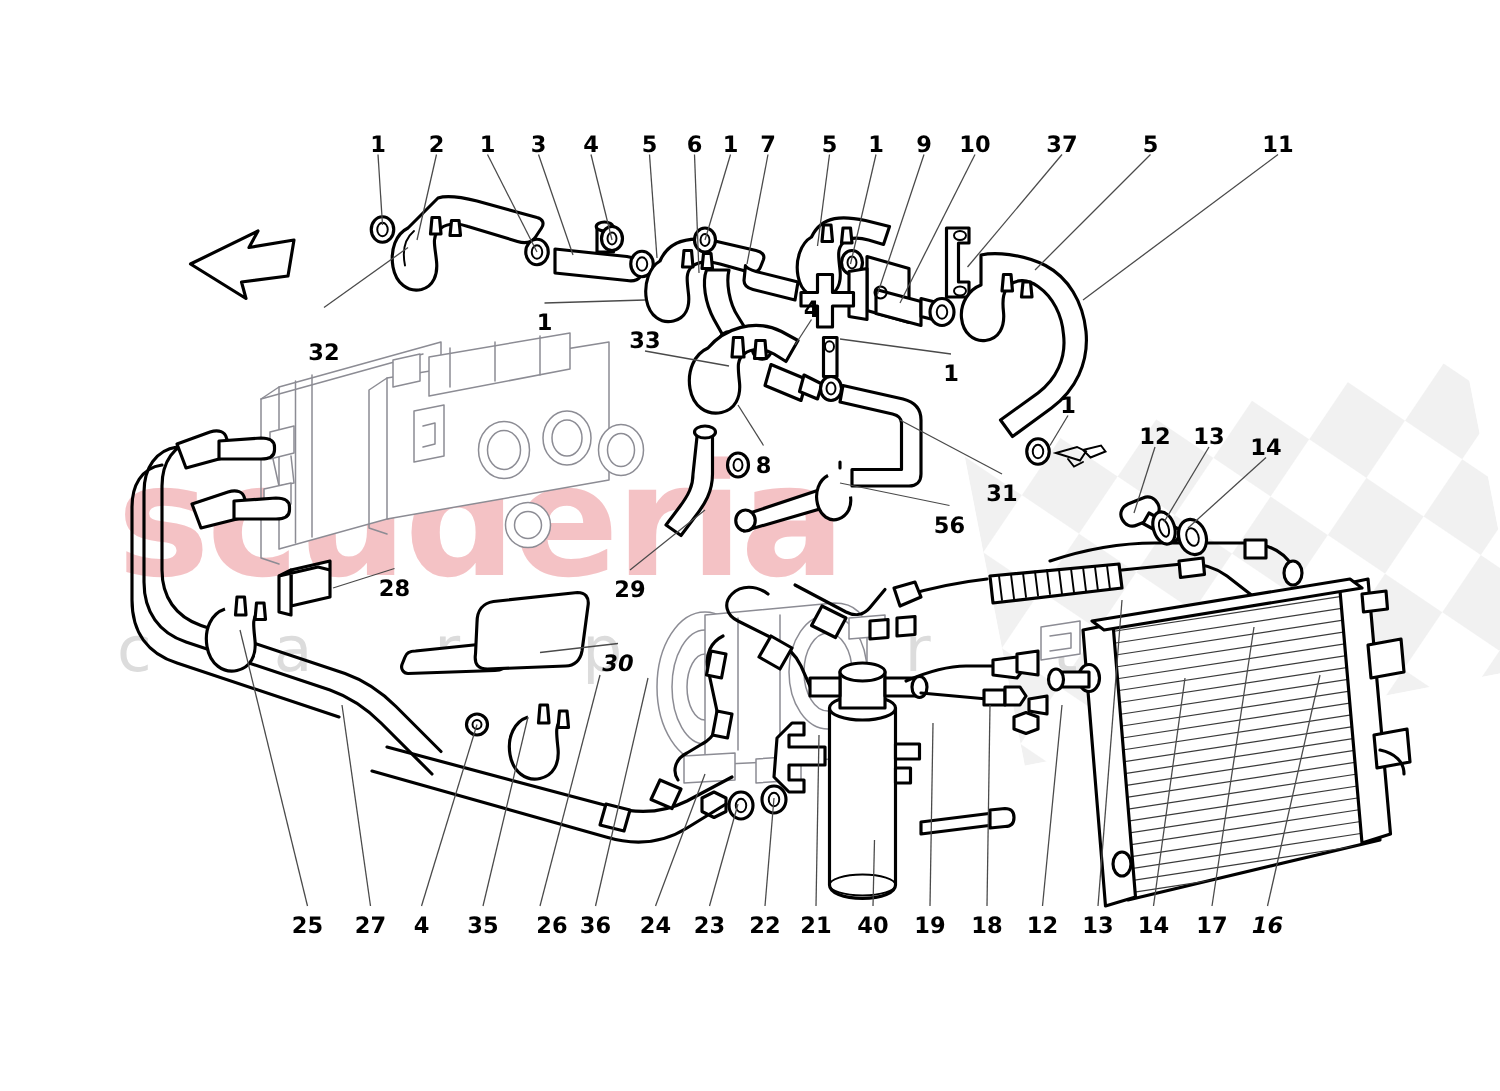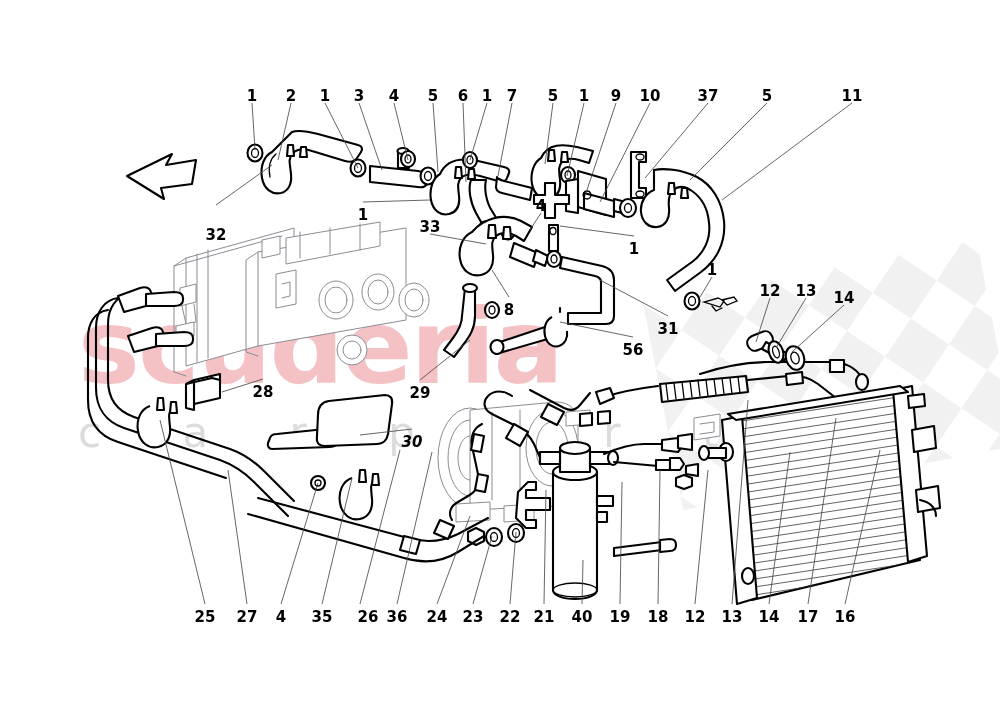--- a/index.html
+++ b/index.html
@@ -532,16 +532,16 @@
       <div class="lbl" style="left: 473px; top: 610px;">23</div>
       <div class="lbl" style="left: 510px; top: 610px;">22</div>
       <div class="lbl" style="left: 544px; top: 610px;">21</div>
       <div class="lbl" style="left: 582px; top: 610px;">40</div>
       <div class="lbl" style="left: 620px; top: 610px;">19</div>
       <div class="lbl" style="left: 658px; top: 610px;">18</div>
       <div class="lbl" style="left: 695px; top: 610px;">12</div>
       <div class="lbl" style="left: 732px; top: 610px;">13</div>
       <div class="lbl" style="left: 769px; top: 610px;">14</div>
       <div class="lbl" style="left: 808px; top: 610px;">17</div>
-      <div class="lbl" style="left: 845px; top: 610px;">16</div>
+      <div class="lbl" style="left: 845px; top: 610px; font-style: italic;">16</div>
     </div>
 
 </div>
 
 </body></html>

